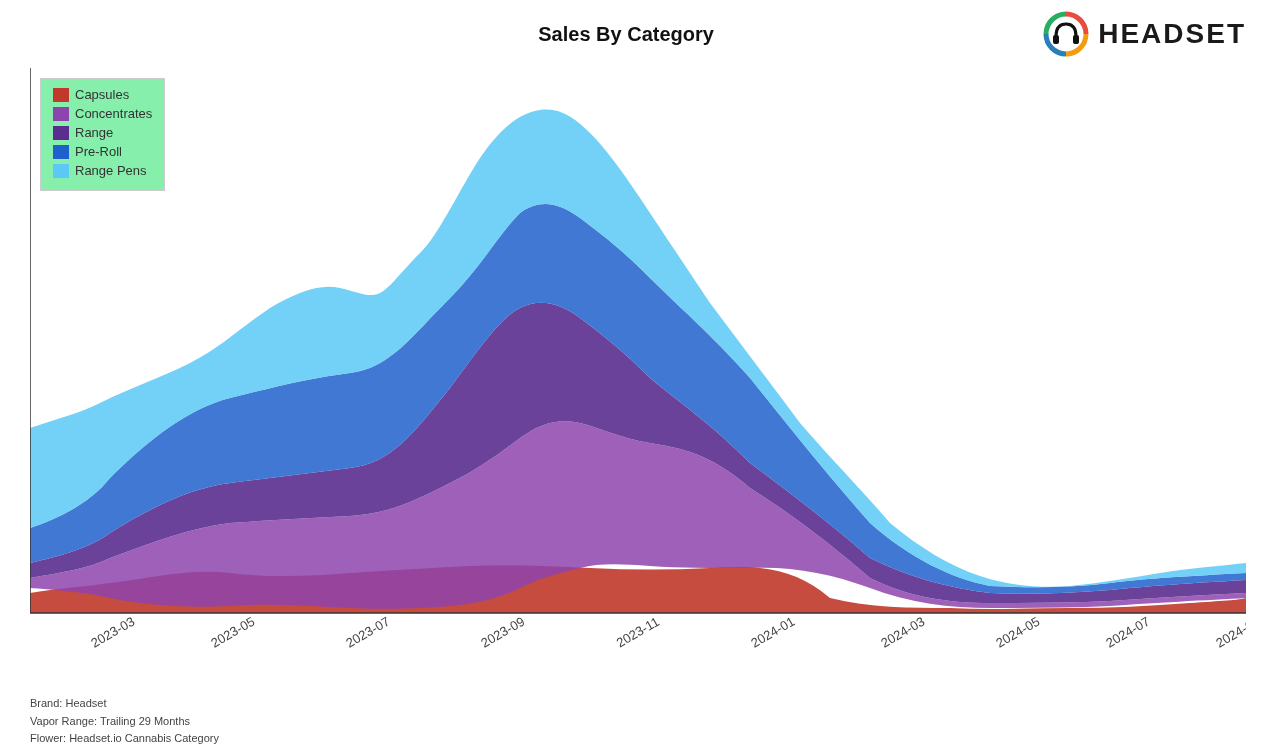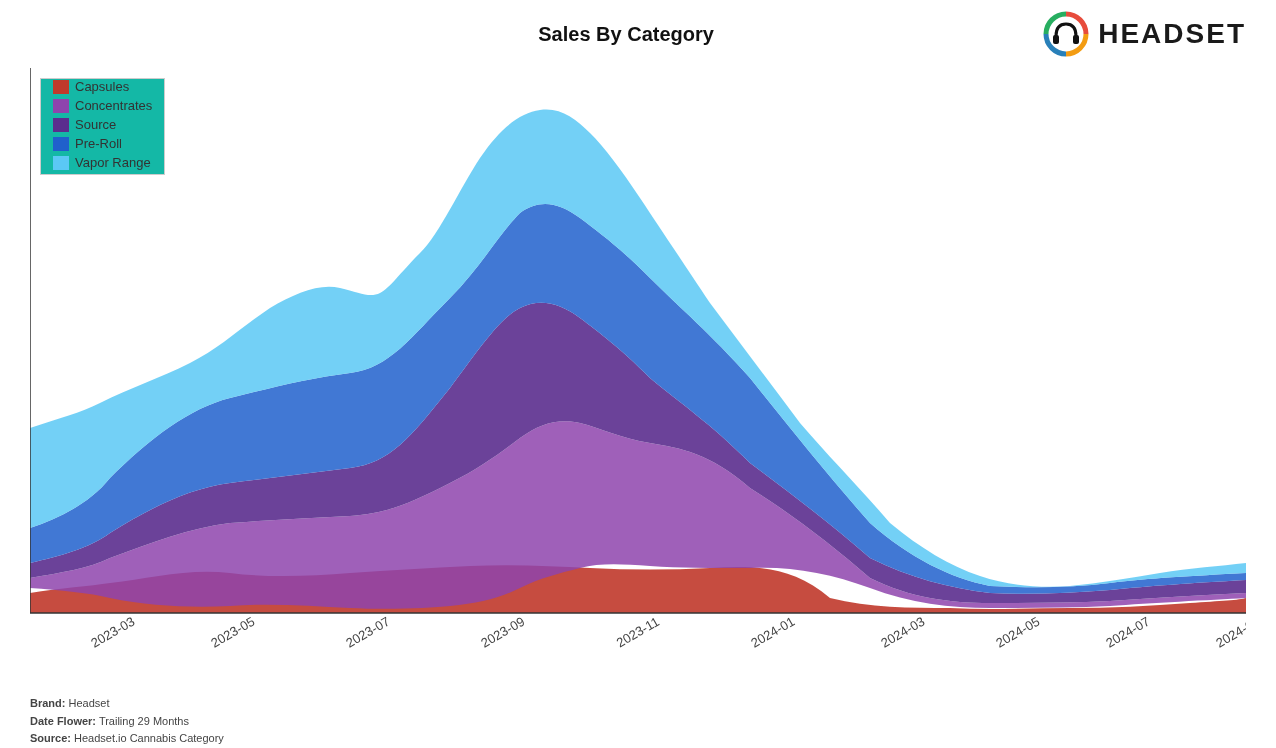--- a/index.html
+++ b/index.html
@@ -43,23 +43,23 @@
     }
     .chart-container {
       position: relative;
       margin: 10px 30px 60px 30px;
       height: 590px;
     }
     .legend {
       position: absolute;
       top: 10px;
       left: 10px;
-      background: #14b8a6;
+      background: #86efac;
       border: 1px solid #ccc;
-      padding: 0 12px;
+      padding: 8px 12px;
       z-index: 10;
     }
     .legend-item {
       display: flex;
       align-items: center;
       gap: 6px;
       margin-bottom: 4px;
       font-size: 13px;
       color: #333;
     }
@@ -75,21 +75,21 @@
     }
     .footer-info {
       position: absolute;
       bottom: 0;
       left: 30px;
       font-size: 11px;
       color: #444;
       line-height: 1.6;
     }
     .footer-info span.label {
-      font-weight: bold;
+      font-weight: normal;
     }
   </style>
 </head>
 <body>
 
 <div class="page-wrapper">
 
   <div class="header">
     <div style="flex:0 0 180px;"></div>
     <div class="chart-title">Sales By Category</div>
@@ -117,29 +117,29 @@
       <div class="legend-item">
         <span class="legend-color" style="background:#c0392b;"></span>
         <span>Capsules</span>
       </div>
       <div class="legend-item">
         <span class="legend-color" style="background:#8e44ad;"></span>
         <span>Concentrates</span>
       </div>
       <div class="legend-item">
         <span class="legend-color" style="background:#5b2d8e;"></span>
-        <span>Source</span>
+        <span>Range</span>
       </div>
       <div class="legend-item">
         <span class="legend-color" style="background:#2060cc;"></span>
         <span>Pre-Roll</span>
       </div>
       <div class="legend-item">
         <span class="legend-color" style="background:#5bc8f5;"></span>
-        <span>Vapor Range</span>
+        <span>Range Pens</span>
       </div>
     </div>
 
     
     <svg class="svg-chart" viewBox="0 0 1216 590" preserveAspectRatio="none">
       <defs>
         <clipPath id="chartClip">
           <rect x="0" y="0" width="1216" height="545"></rect>
         </clipPath>
       </defs>
@@ -304,21 +304,21 @@
       <text x="1210" y="568" font-size="13" fill="#444" text-anchor="middle" transform="rotate(-30, 1210, 568)">2024-09</text>
     </svg>
   </div>
 
   <div class="footer-info">
     <div>
       <span class="label">Brand:</span>
       <span>Headset</span>
     </div>
     <div>
-      <span class="label">Date Flower:</span>
+      <span class="label">Vapor Range:</span>
       <span>Trailing 29 Months</span>
     </div>
     <div>
-      <span class="label">Source:</span>
+      <span class="label">Flower:</span>
       <span>Headset.io Cannabis Category</span>
     </div>
   </div>
 </div>
 
 </body></html>

